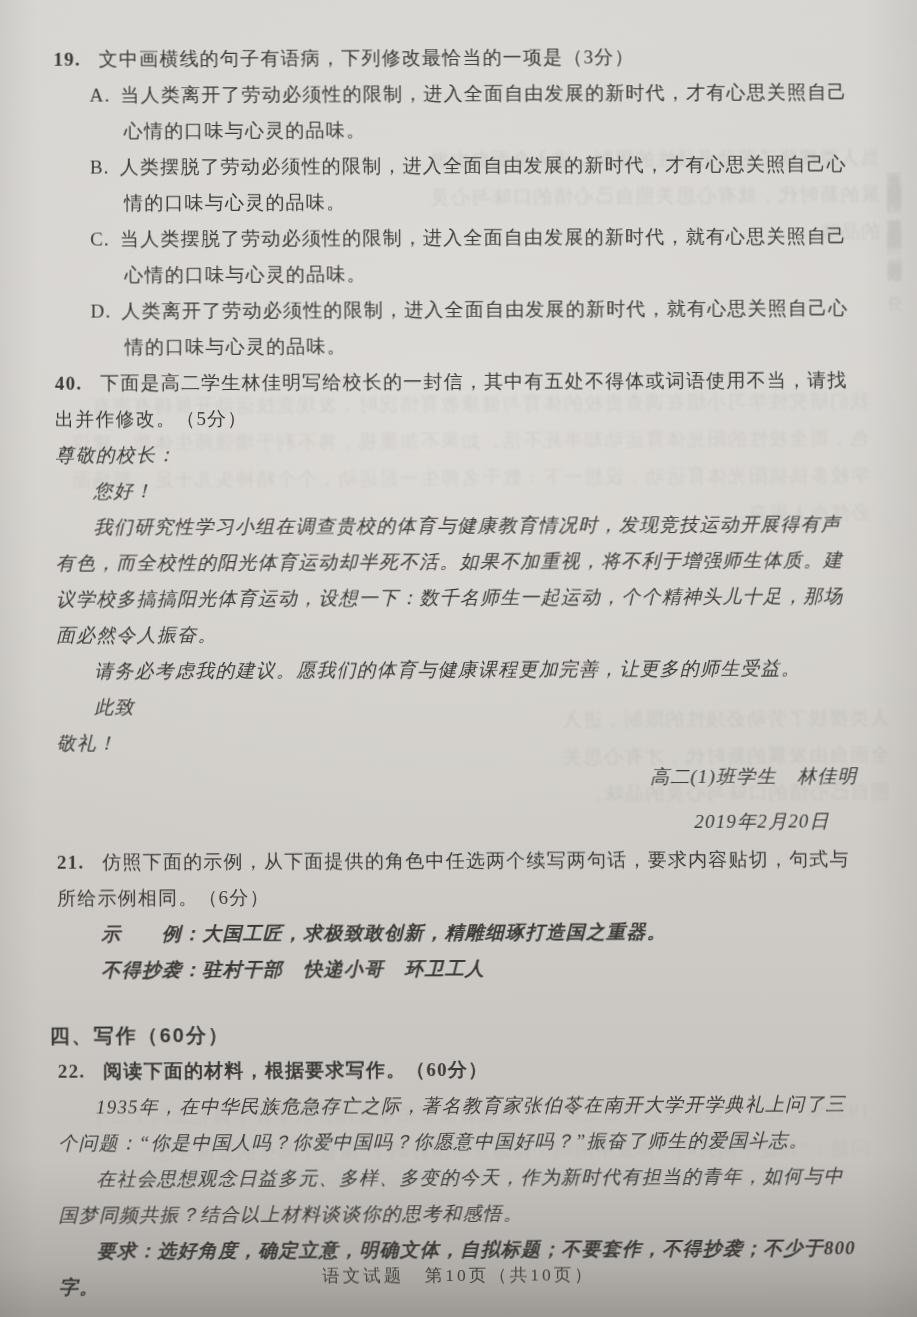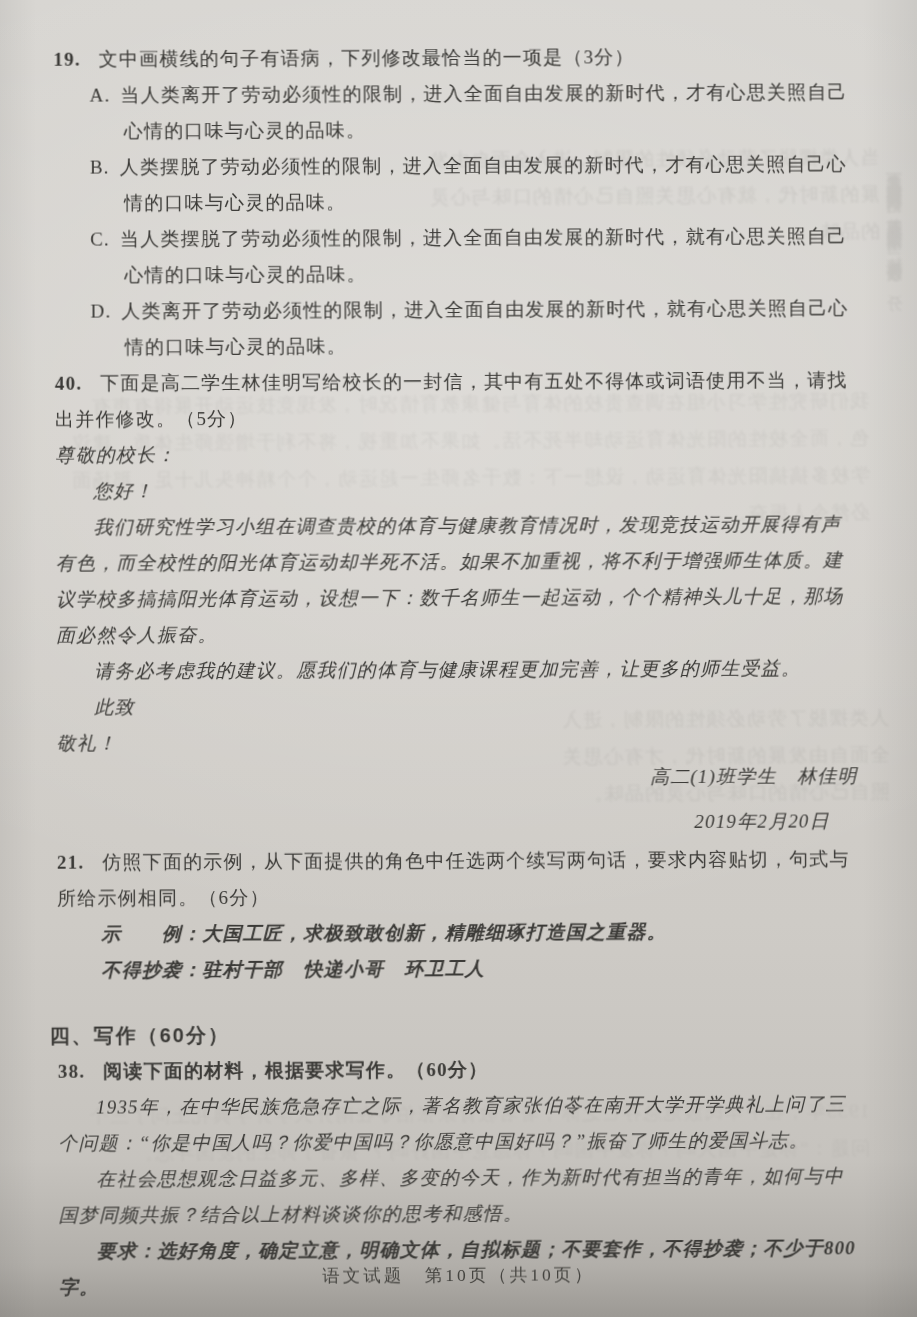--- a/index.html
+++ b/index.html
@@ -124,21 +124,21 @@
 
     <div class="question">
       <div class="stem"><span class="qnum">21.</span><span>仿照下面的示例，从下面提供的角色中任选两个续写两句话，要求内容贴切，句式与所给示例相同。（6分）</span></div>
       <div class="example-line kai"><span>示　　例：</span><span>大国工匠，求极致敢创新，精雕细琢打造国之重器。</span></div>
       <div class="roles-line kai"><span>不得抄袭：</span><span>驻村干部　快递小哥　环卫工人</span></div>
     </div>
 
     <div class="section-heading">四、写作（60分）</div>
 
     <div class="question">
-      <div class="stem bold-stem"><span class="qnum">38.</span><span>阅读下面的材料，根据要求写作。（60分）</span></div>
+      <div class="stem bold-stem"><span class="qnum">22.</span><span>阅读下面的材料，根据要求写作。（60分）</span></div>
       <div class="indent2 kai">1935年，在中华民族危急存亡之际，著名教育家张伯苓在南开大学开学典礼上问了三个问题：“你是中国人吗？你爱中国吗？你愿意中国好吗？”振奋了师生的爱国斗志。</div>
       <div class="indent2 kai">在社会思想观念日益多元、多样、多变的今天，作为新时代有担当的青年，如何与中国梦同频共振？结合以上材料谈谈你的思考和感悟。</div>
       <div class="indent2 kai req-line">要求：选好角度，确定立意，明确文体，自拟标题；不要套作，不得抄袭；不少于800字。</div>
     </div>
 
   </div>
 
   <div class="footer">语文试题　第10页（共10页）</div>
 
 </div>

